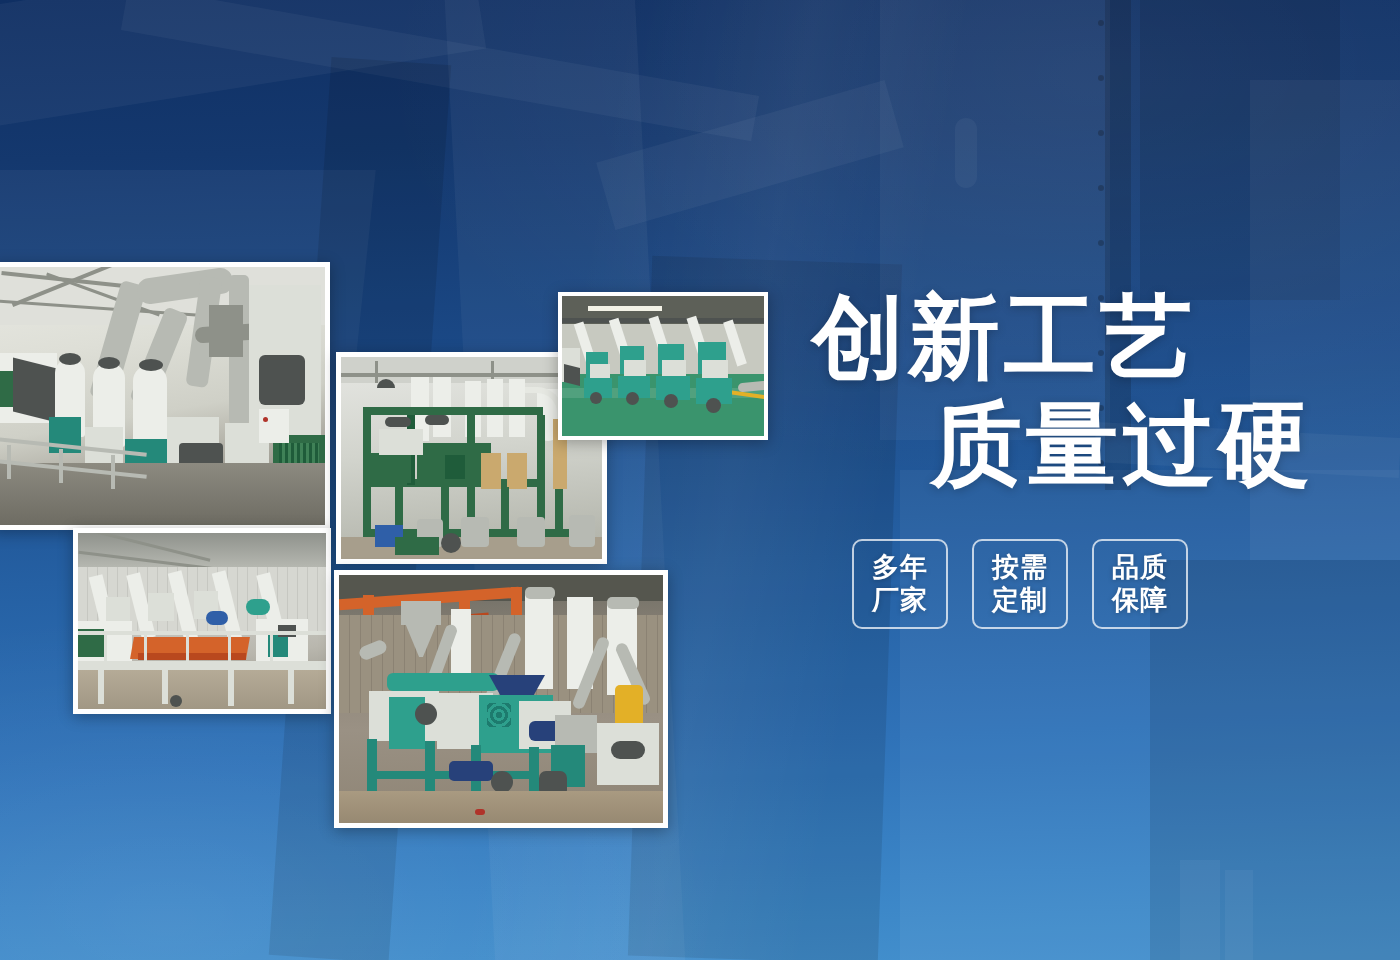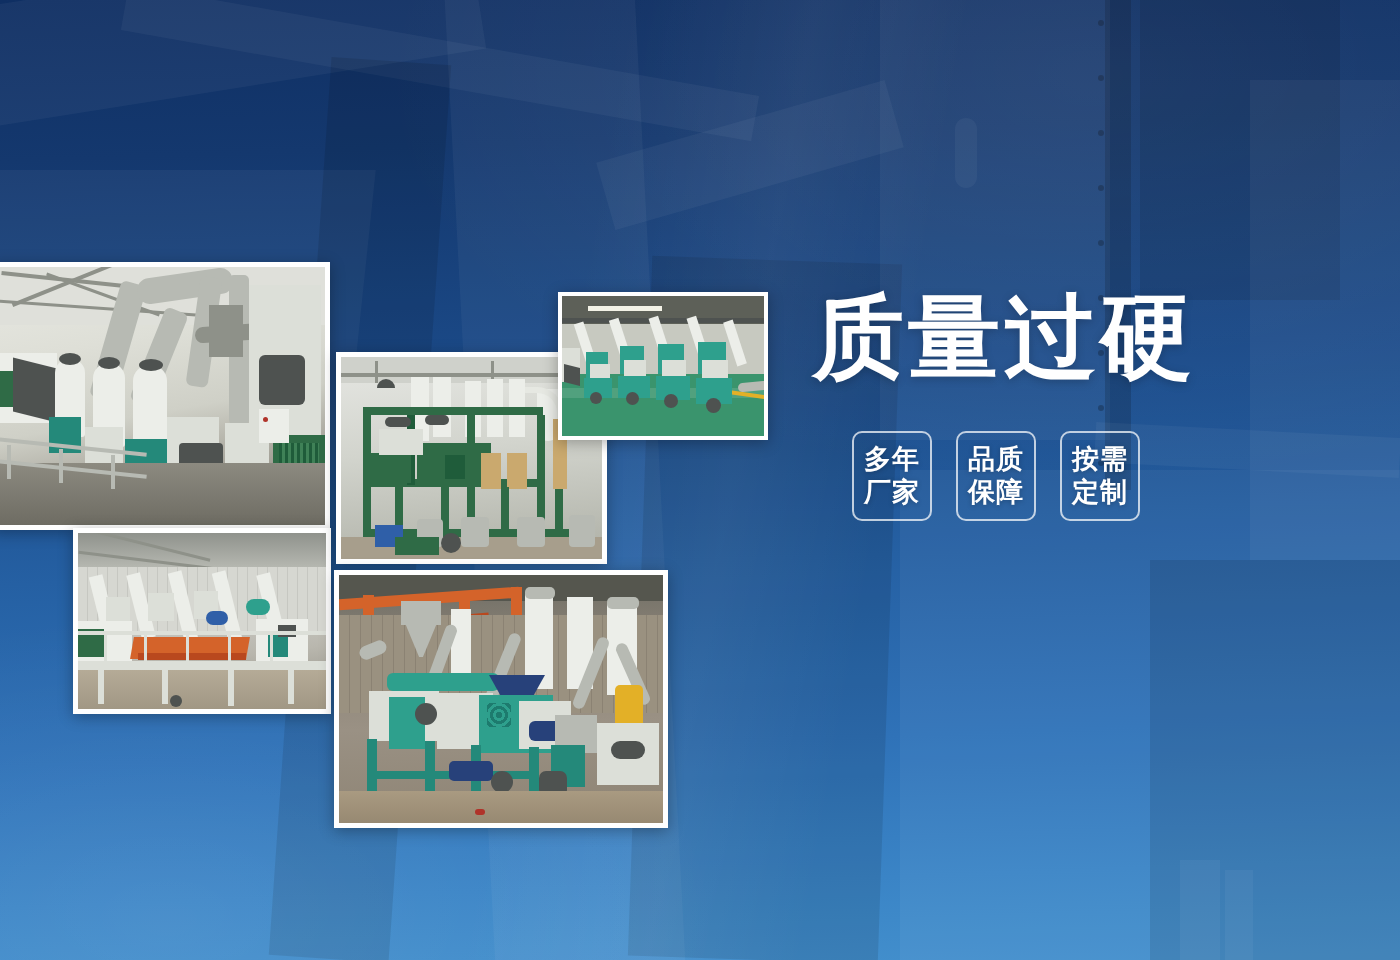--- a/index.html
+++ b/index.html
@@ -93,21 +93,21 @@
   .title{ color:#ffffff; font-weight:bold; letter-spacing:4px; line-height:1.08;
           text-shadow:0 2px 10px rgba(0,0,0,.22); }
   .title .l1{ font-size:92px; display:block; padding-left:52px; }
   .title .l2{ font-size:92px; display:block; padding-left:170px; margin-top:8px; }
 
   .subtitle{ margin-top:34px; color:#ffffff; font-size:23px; font-weight:bold;
              letter-spacing:.5px; white-space:nowrap; padding-left:0px;
              text-shadow:0 1px 6px rgba(0,0,0,.25); }
 
   .badges{ display:flex; gap:24px; margin-top:44px; padding-left:92px; }
-  .badge{ width:80px; height:90px; border:2px solid rgba(255,255,255,.72); border-radius:10px;
+  .badge{ width:96px; height:90px; border:2px solid rgba(255,255,255,.72); border-radius:10px;
           display:flex; flex-direction:column; align-items:center; justify-content:center;
           color:#fff; font-size:27px; font-weight:bold; line-height:1.22; letter-spacing:1px;
           text-shadow:0 1px 5px rgba(0,0,0,.25); }
   .badge span{ display:block; }
 </style>
 </head>
 <body>
 
 <div class="banner">
 
@@ -393,38 +393,39 @@
       <div class="sh dark" style="left:152px;top:196px;width:22px;height:22px;border-radius:50%;"></div>
 
       <div class="sh" style="left:0;top:216px;width:100%;height:34px;background:linear-gradient(180deg,#a99a81,#968871);"></div>
       <div class="sh red" style="left:136px;top:234px;width:10px;height:6px;border-radius:3px;"></div>
     </div>
   </div>
 
   <div class="copy">
 
     <div class="title">
-      <span class="l1">质量过硬</span>
+      <span class="l1">创新工艺</span>
+      <span class="l2">质量过硬</span>
     </div>
 
 
     <div class="badges">
 
       <div class="badge">
         <span>多年</span>
         <span>厂家</span>
       </div>
 
 
       <div class="badge">
+        <span>按需</span>
+        <span>定制</span>
+      </div>
+
+      <div class="badge">
         <span>品质</span>
         <span>保障</span>
       </div>
 
-      <div class="badge">
-        <span>按需</span>
-        <span>定制</span>
-      </div>
-
     </div>
   </div>
 
 </div>
 
 </body></html>

